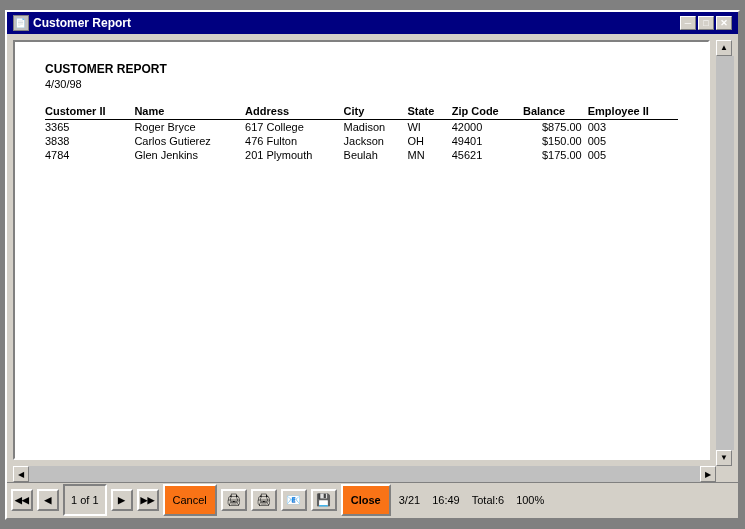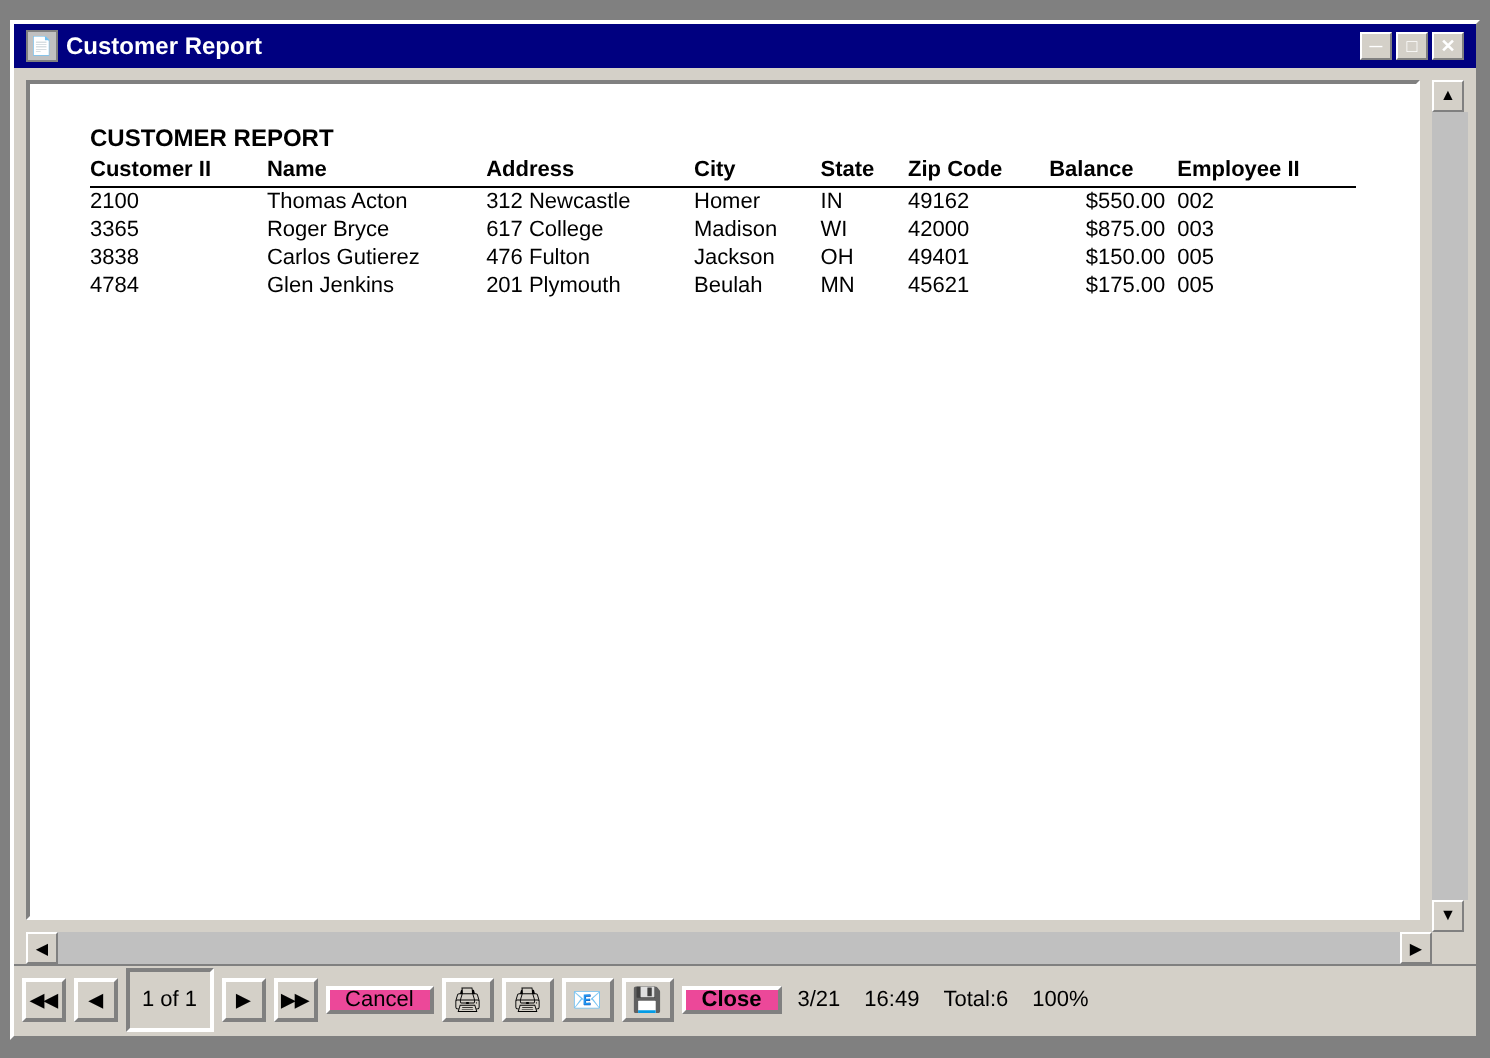--- a/index.html
+++ b/index.html
@@ -152,23 +152,23 @@
       border-top-color: #808080;
       border-left-color: #808080;
       border-right-color: #ffffff;
       border-bottom-color: #ffffff;
       height: 32px;
       display: flex;
       align-items: center;
       white-space: nowrap;
     }
     .status-btn {
-      height: 14px;
+      height: 32px;
       padding: 0 8px;
-      background: #ec4899;
+      background: #f97316;
       border: 2px solid;
       border-top-color: #ffffff;
       border-left-color: #ffffff;
       border-right-color: #808080;
       border-bottom-color: #808080;
       cursor: pointer;
       font-size: 11px;
       display: flex;
       align-items: center;
       font-family: 'MS Sans Serif', Arial, sans-serif;
@@ -266,45 +266,36 @@
       <div class="title-btn">─</div>
       <div class="title-btn">□</div>
       <div class="title-btn">✕</div>
     </div>
   </div>
 
   <div class="main-body">
 
     <div class="report-area">
       <div class="report-title">CUSTOMER REPORT</div>
+      <div class="report-date">4/30/98</div>
 
       <table class="report-table">
         <thead>
           <tr>
             <th>Customer II</th>
             <th>Name</th>
             <th>Address</th>
             <th>City</th>
             <th>State</th>
             <th>Zip Code</th>
             <th class="th-balance">Balance</th>
             <th>Employee II</th>
           </tr>
         </thead>
         <tbody id="table-body">
-            <tr>
-              <td>2100</td>
-              <td>Thomas Acton</td>
-              <td>312 Newcastle</td>
-              <td>Homer</td>
-              <td>IN</td>
-              <td>49162</td>
-              <td class="col-balance">$550.00</td>
-              <td>002</td>
-            </tr>
             <tr>
               <td>3365</td>
               <td>Roger Bryce</td>
               <td>617 College</td>
               <td>Madison</td>
               <td>WI</td>
               <td>42000</td>
               <td class="col-balance">$875.00</td>
               <td>003</td>
             </tr>

